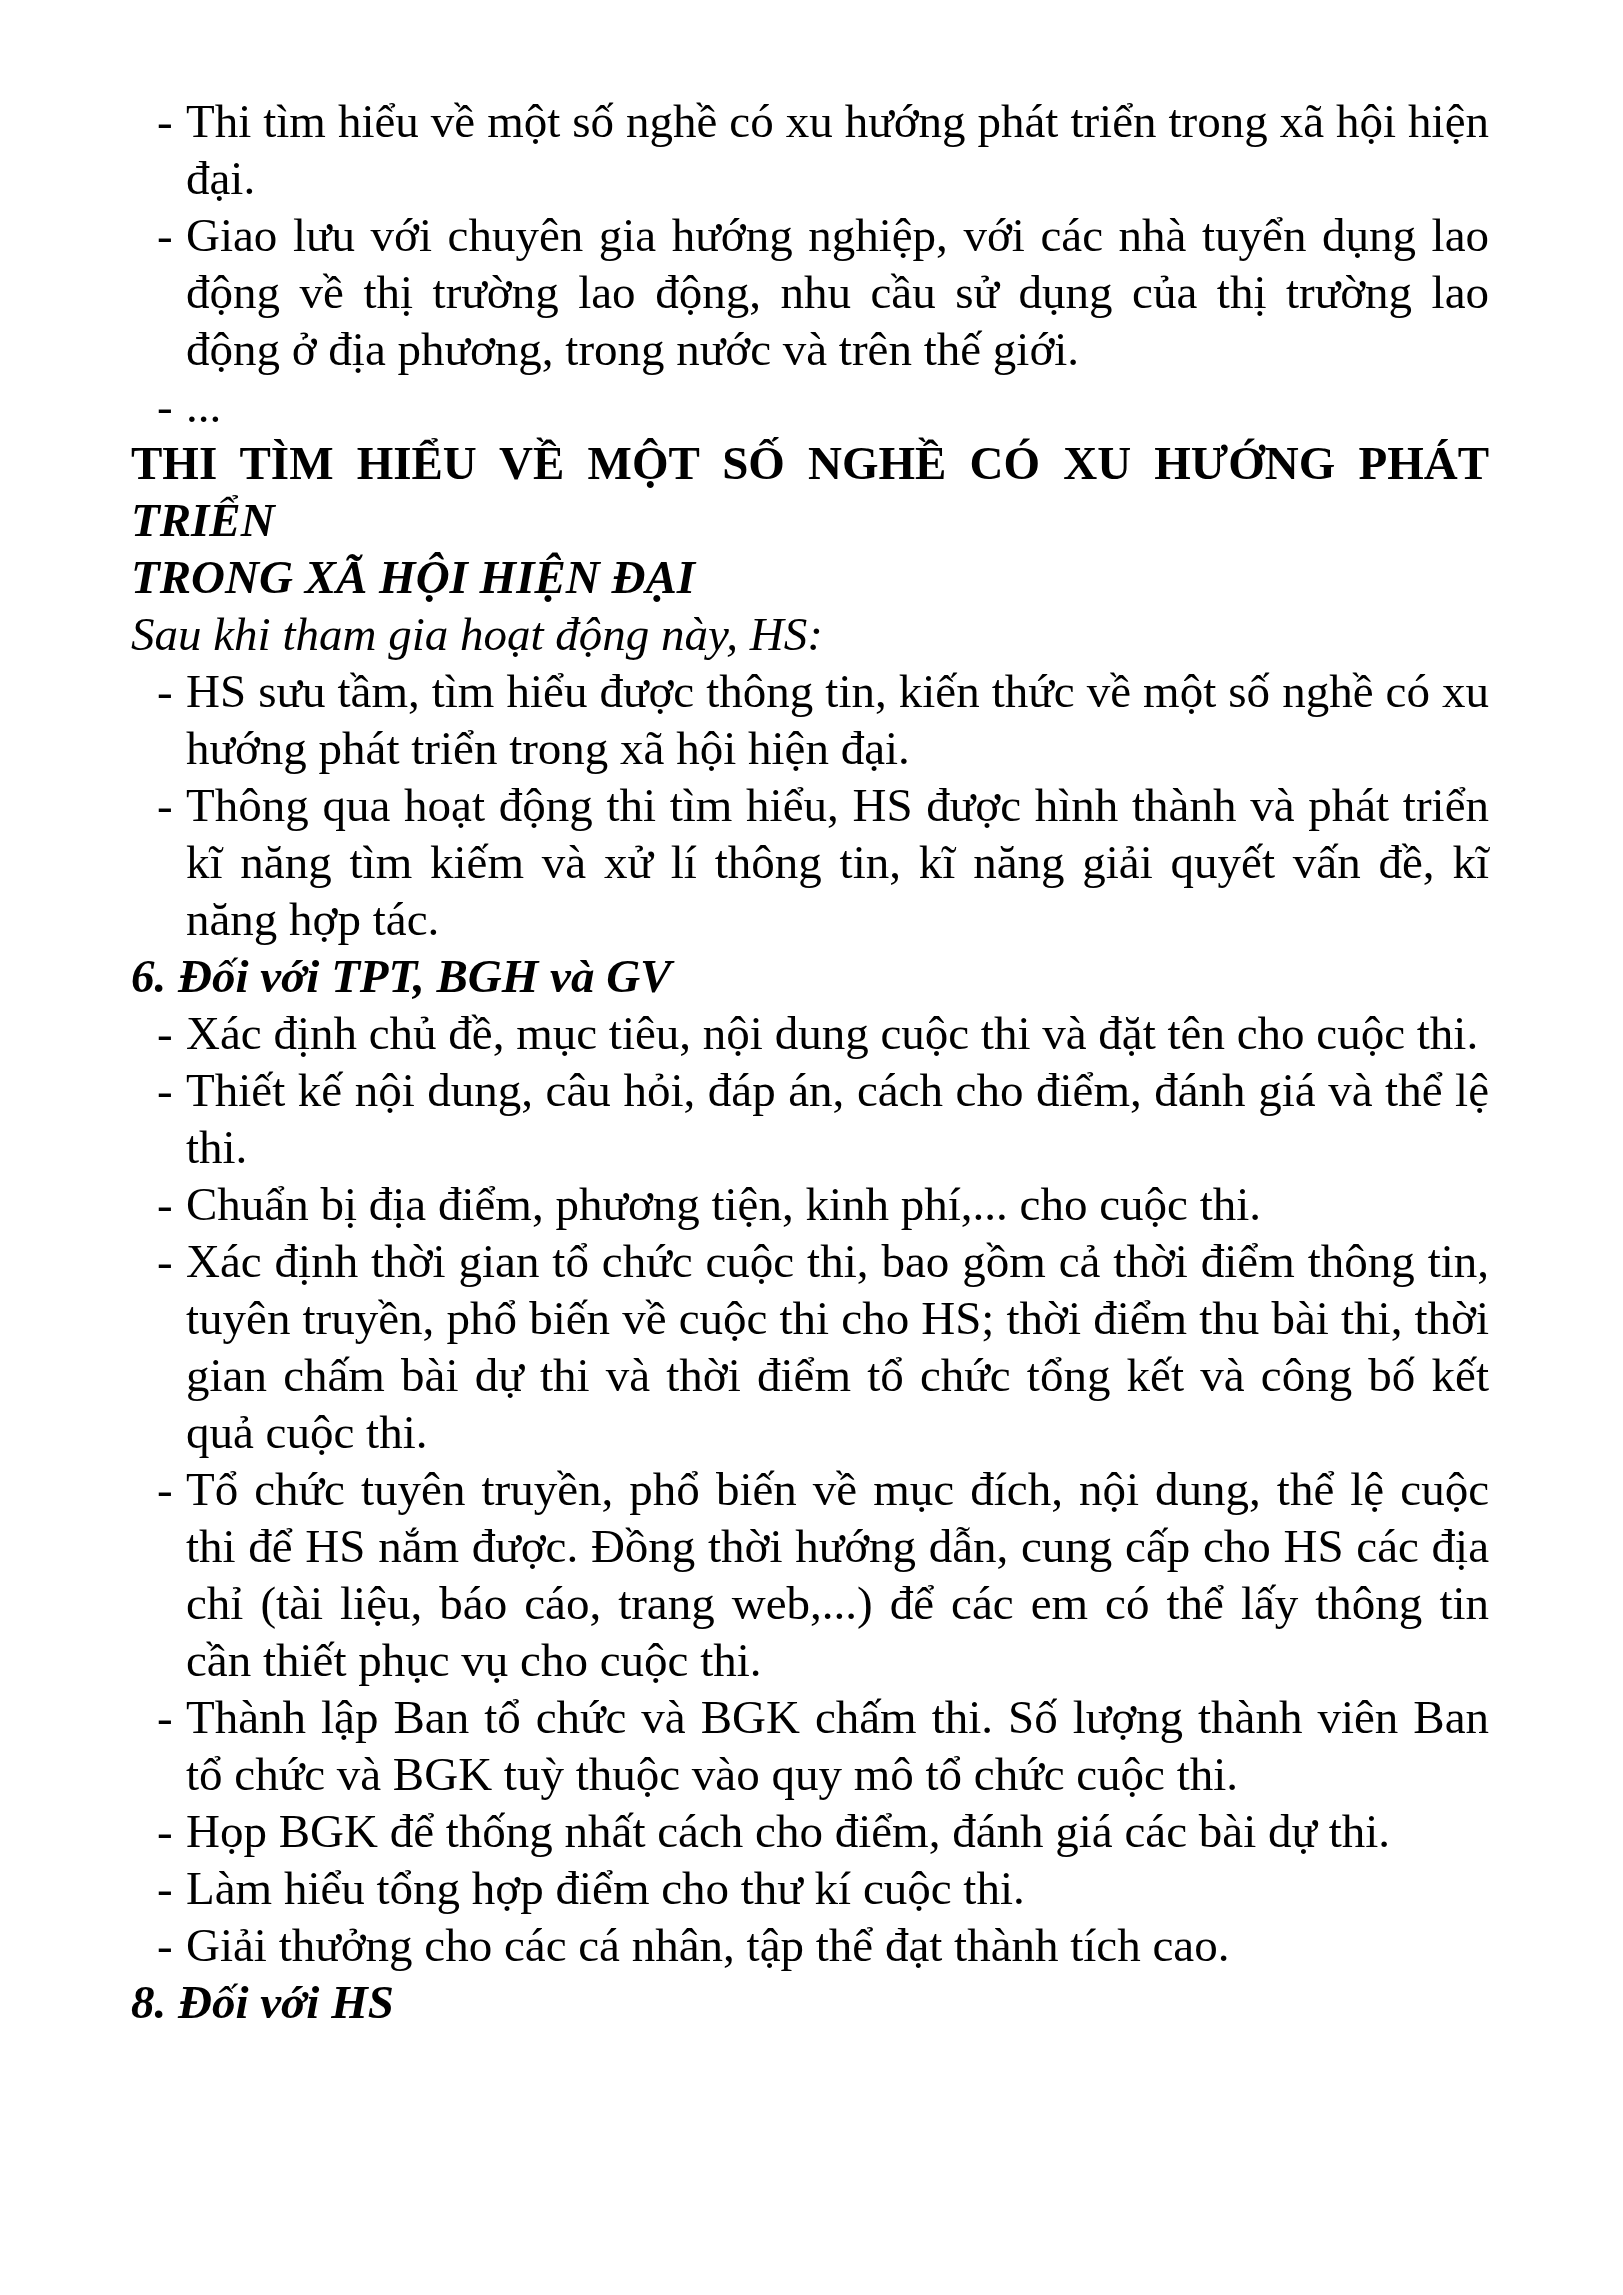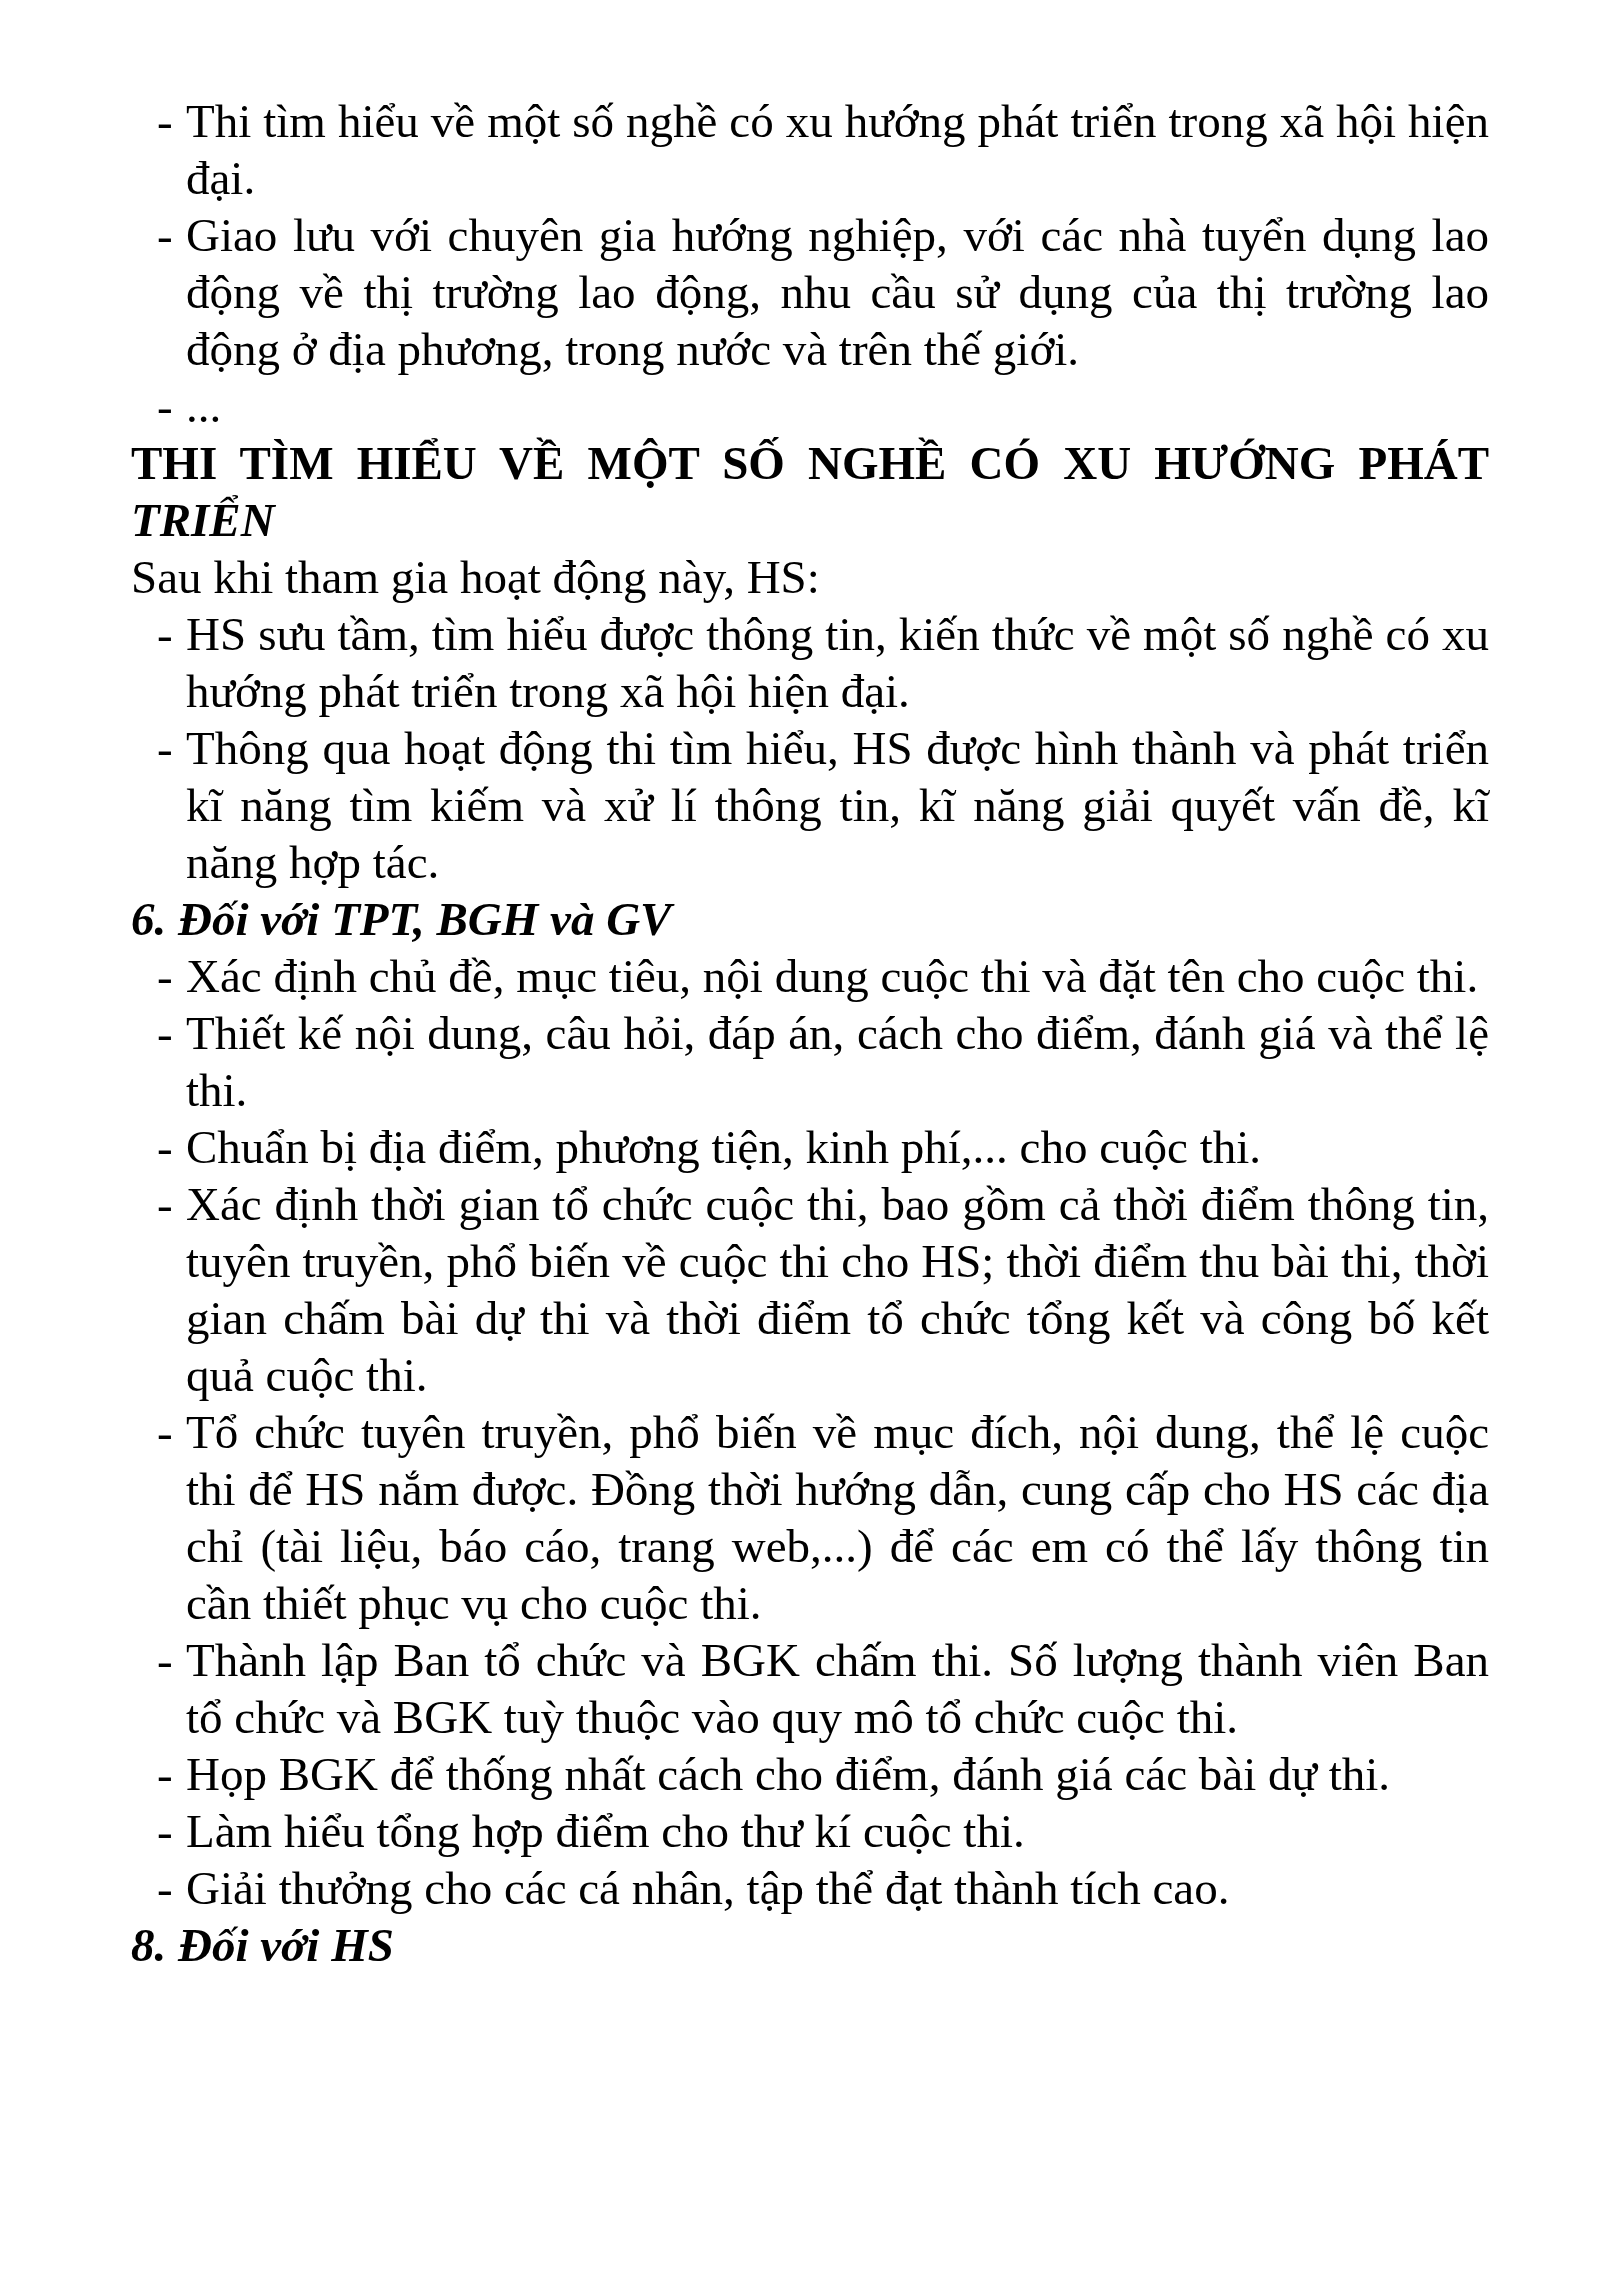--- a/index.html
+++ b/index.html
@@ -17,21 +17,21 @@
     min-height: 2295px;
     padding: 93px 134px 47px 131px;
     background: #ffffff;
   }
   .heading { font-weight: bold; font-style: italic; }
   .title-line-justify {
     font-weight: bold;
     text-align: justify;
     text-align-last: justify;
   }
-  .lead-italic { }
+  .lead-italic { font-style: italic; }
   .bullet-list { width: 100%; }
   .bullet-item { display: flex; align-items: flex-start; }
   .bullet-dash {
     flex: 0 0 55px;
     padding-left: 26px;
   }
   .bullet-text {
     flex: 1 1 auto;
     text-align: justify;
   }
@@ -51,20 +51,21 @@
         <span class="bullet-text">Giao lưu với chuyên gia hướng nghiệp, với các nhà tuyển dụng lao động về thị trường lao động, nhu cầu sử dụng của thị trường lao động ở địa phương, trong nước và trên thế giới.</span>
       </div>
       <div class="bullet-item">
         <span class="bullet-dash">-</span>
         <span class="bullet-text">...</span>
       </div>
     </div>
 
   <div class="title-line-justify">THI TÌM HIỂU VỀ MỘT SỐ NGHỀ CÓ XU HƯỚNG PHÁT</div>
   <div class="heading">TRIỂN</div>
+  <div class="heading">TRONG XÃ HỘI HIỆN ĐẠI</div>
 
 
   <div class="lead-italic">Sau khi tham gia hoạt động này, HS:</div>
 
   <div class="bullet-list">
       <div class="bullet-item">
         <span class="bullet-dash">-</span>
         <span class="bullet-text">HS sưu tầm, tìm hiểu được thông tin, kiến thức về một số nghề có xu hướng phát triển trong xã hội hiện đại.</span>
       </div>
       <div class="bullet-item">

